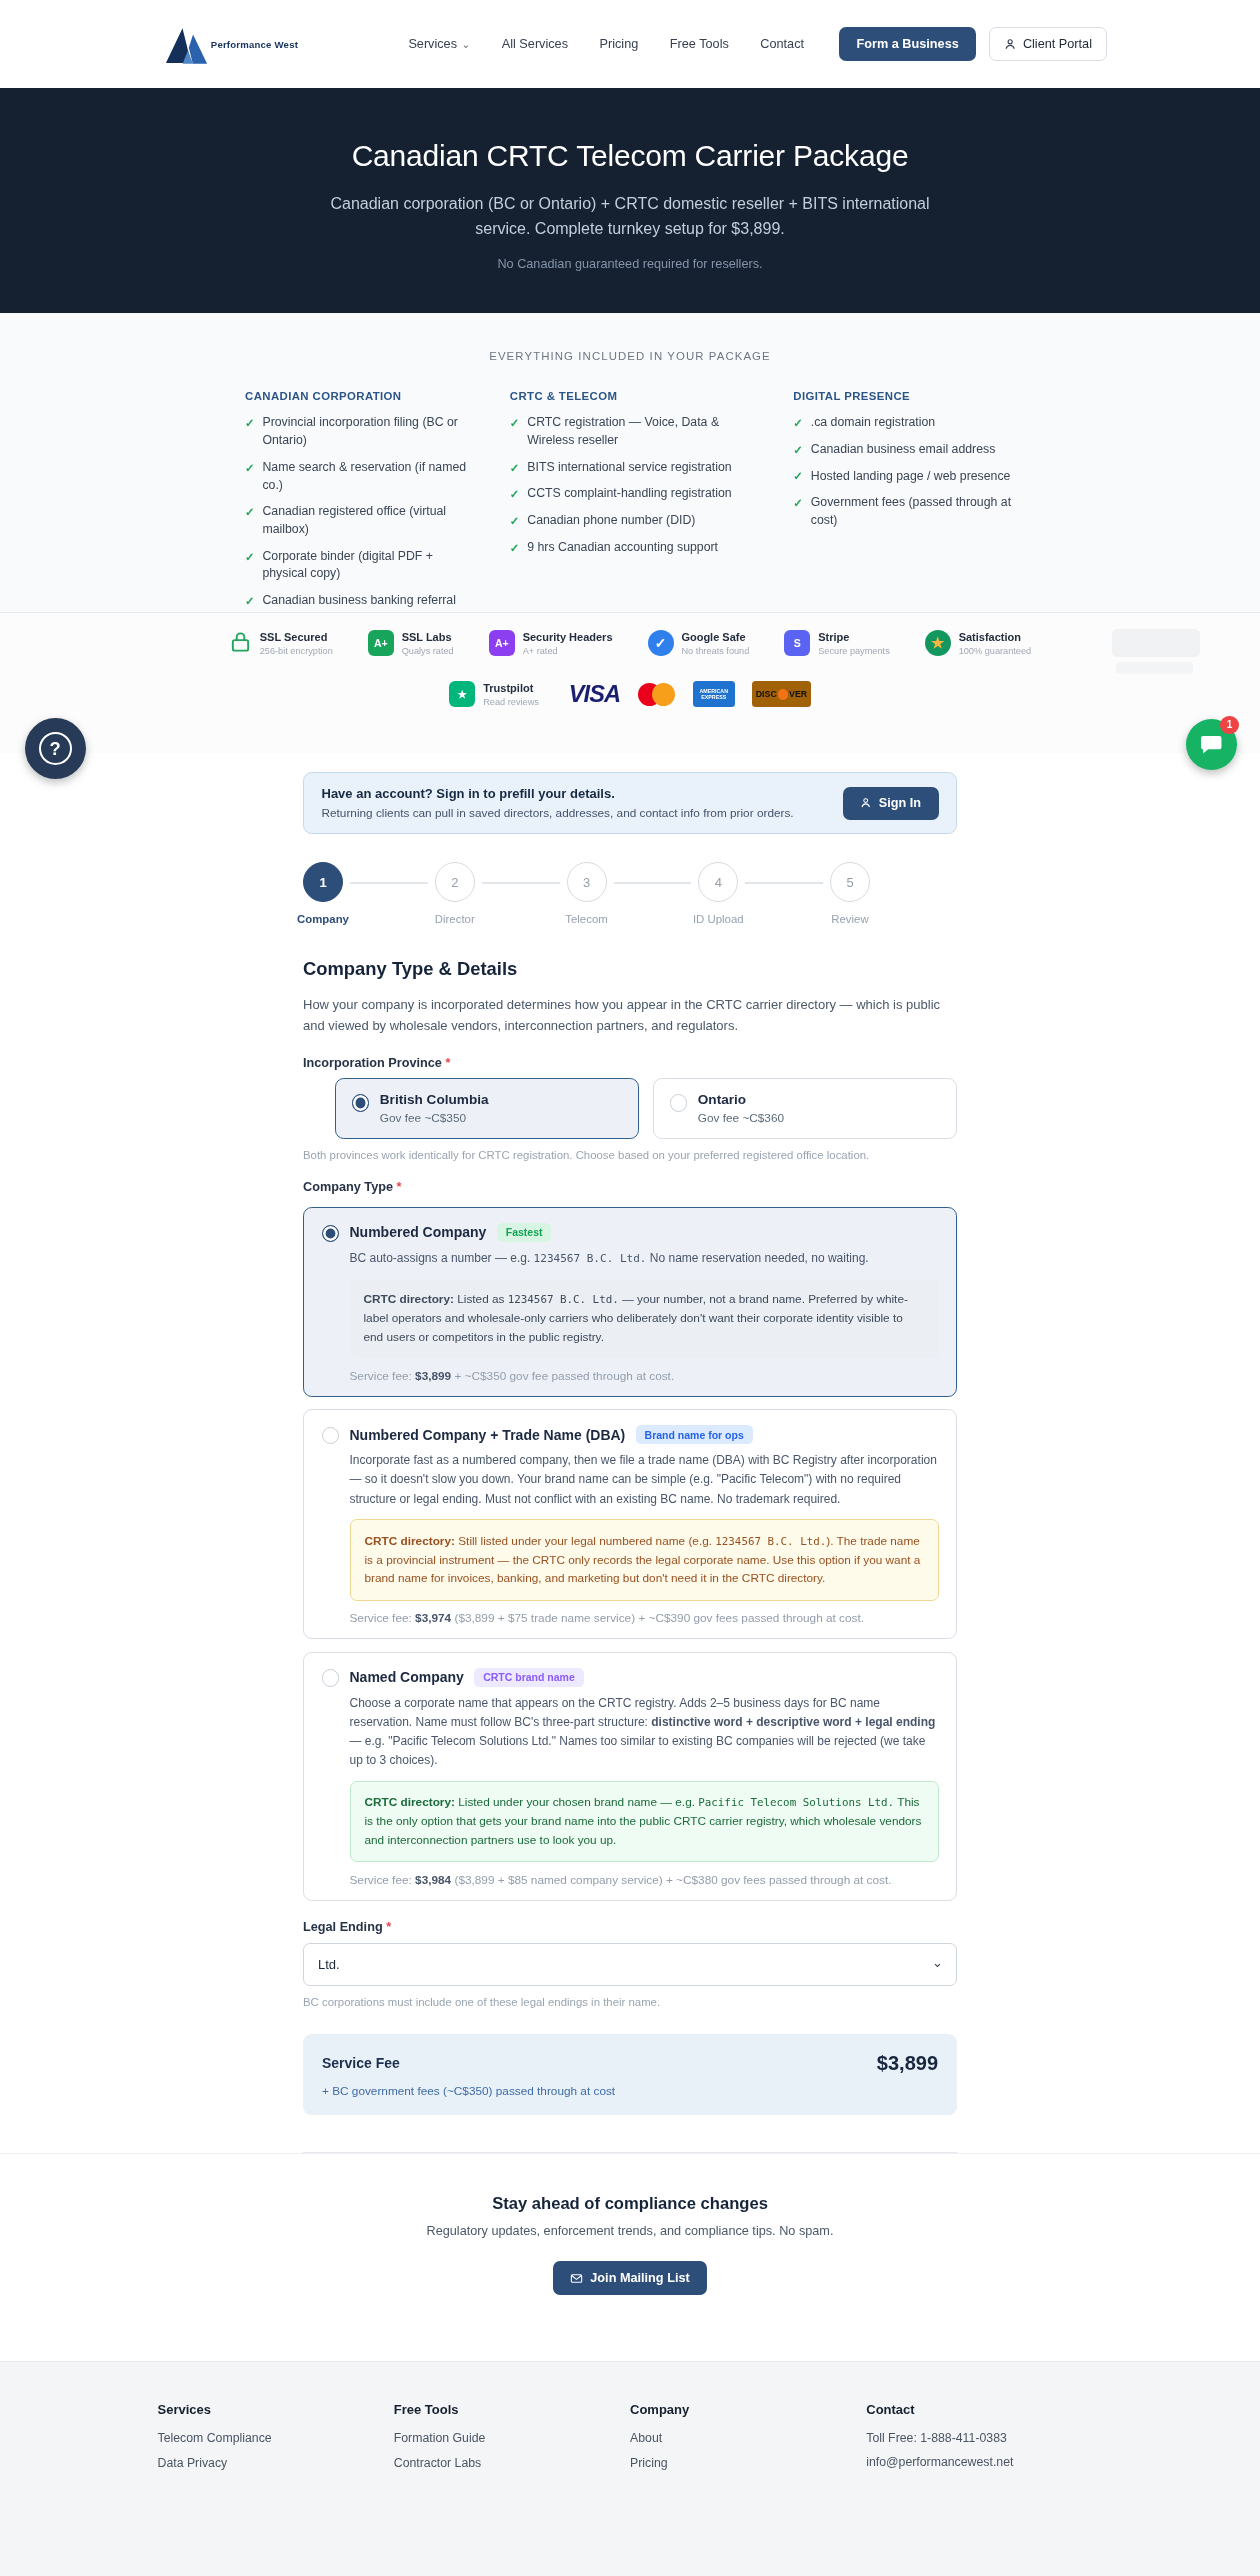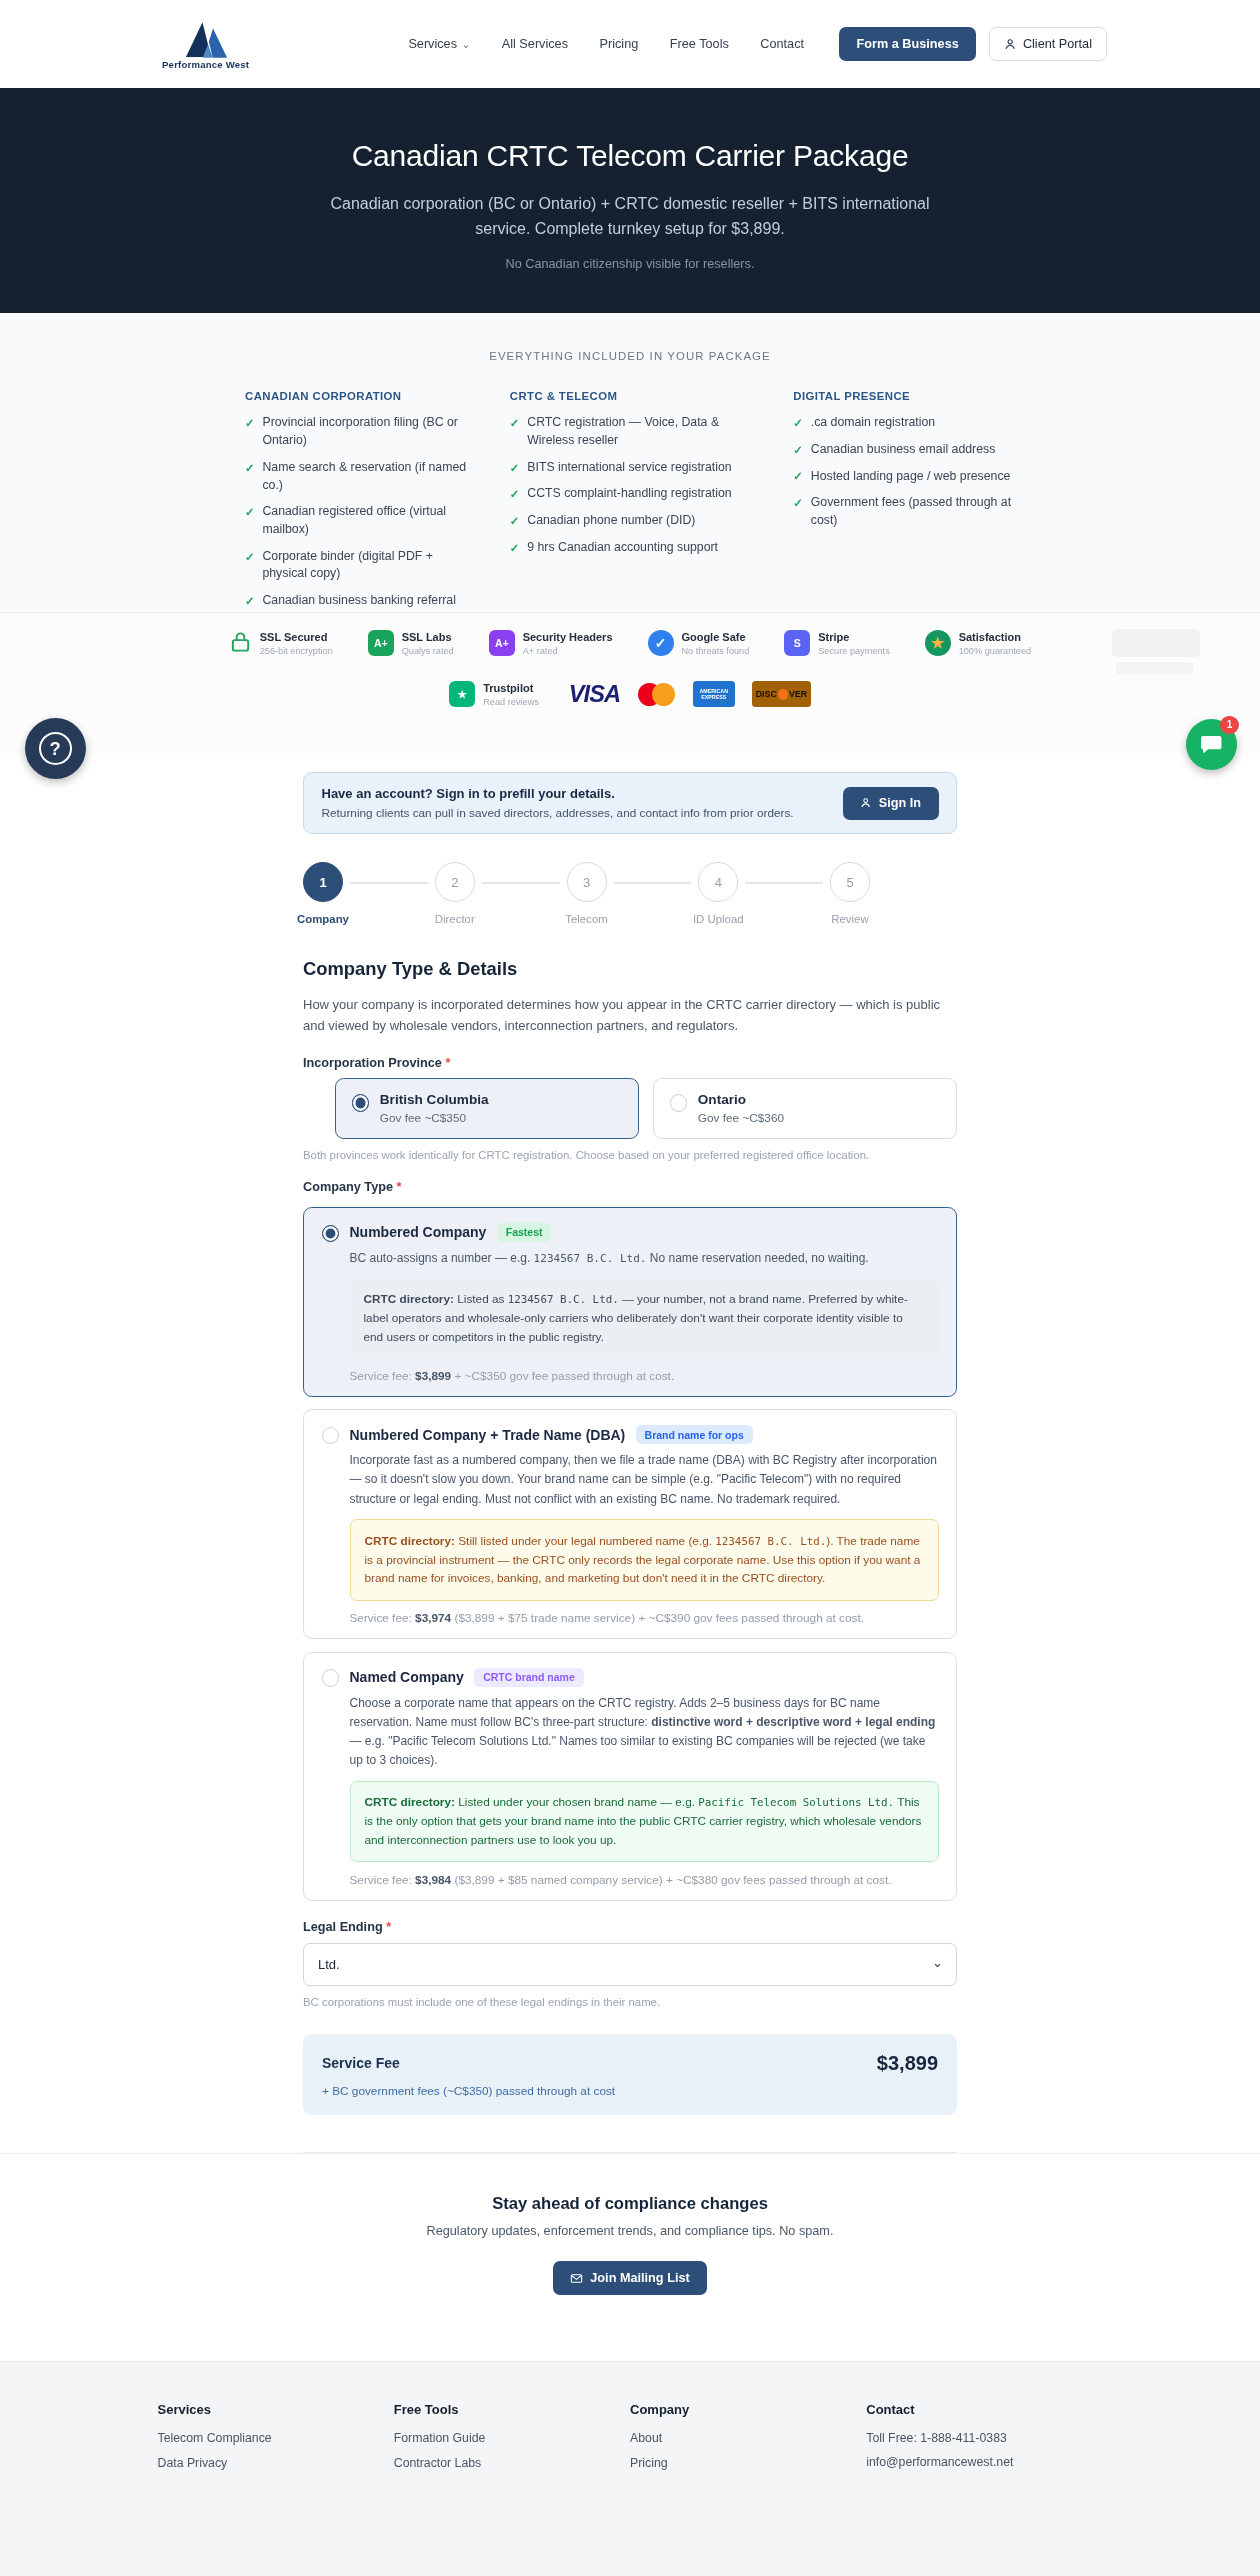--- a/index.html
+++ b/index.html
@@ -5,21 +5,21 @@
   * { box-sizing: border-box; }
   html,body { margin:0; padding:0; }
   body {
     width:1260px; position:relative; background:#fff;
     font-family:"Liberation Sans", sans-serif; color:#1f2937;
   }
   a { text-decoration:none; color:inherit; cursor:pointer; }
 
   
   .header { height:88px; display:flex; align-items:center; padding:0 153px 0 162px; background:#fff; }
-  .logo-block { display:flex; flex-direction:column; align-items:center; gap:1.8px; }
+  .logo-block { display:flex; flex-direction:row; align-items:center; gap:1.8px; }
   .logo-word { font-size:9.6px; font-weight:700; color:#16335e; letter-spacing:0.2px; }
   .nav { display:flex; align-items:center; gap:31.5px; margin-left:auto; margin-right:35px; }
   .nav-link { font-size:12.7px; color:#374151; display:flex; align-items:center; gap:4.4px; }
   .chev-down { font-size:10.5px; color:#6b7280; line-height:1; }
   .btn-primary { background:#2d4e79; color:#fff; border:none; border-radius:7px; font-size:12.7px; font-weight:600;
     padding:9.6px 17.5px; display:inline-flex; align-items:center; gap:7px; cursor:pointer; font-family:inherit; }
   .btn-portal { background:#fff; border:0.9px solid #d9dee4; border-radius:7px; font-size:12.7px; color:#1f2937;
     padding:8.8px 14px; display:inline-flex; align-items:center; gap:7px; margin-left:12.3px; cursor:pointer; font-family:inherit; }
 
   
@@ -182,21 +182,21 @@
       <circle cx="12" cy="7.5" r="4"></circle>
         <path d="M4 21c1.5-4.5 5-6.5 8-6.5s6.5 2 8 6.5"></path>
     </svg>
     <span>Client Portal</span>
   </button>
 </header>
 
 <section class="hero">
   <h1>Canadian CRTC Telecom Carrier Package</h1>
   <div class="hero-sub">Canadian corporation (BC or Ontario) + CRTC domestic reseller + BITS international service. Complete turnkey setup for $3,899.</div>
-  <div class="hero-note">No Canadian citizenship visible for resellers.</div>
+  <div class="hero-note">No Canadian guaranteed required for resellers.</div>
 </section>
 
 <section class="included">
   <div class="inc-heading">EVERYTHING INCLUDED IN YOUR PACKAGE</div>
   <div class="inc-grid" id="inc-grid">
       <div>
         <div class="inc-col-title">CANADIAN CORPORATION</div>
         <ul class="inc-list">
           <li class="inc-item">
             <span class="check">✓</span>

